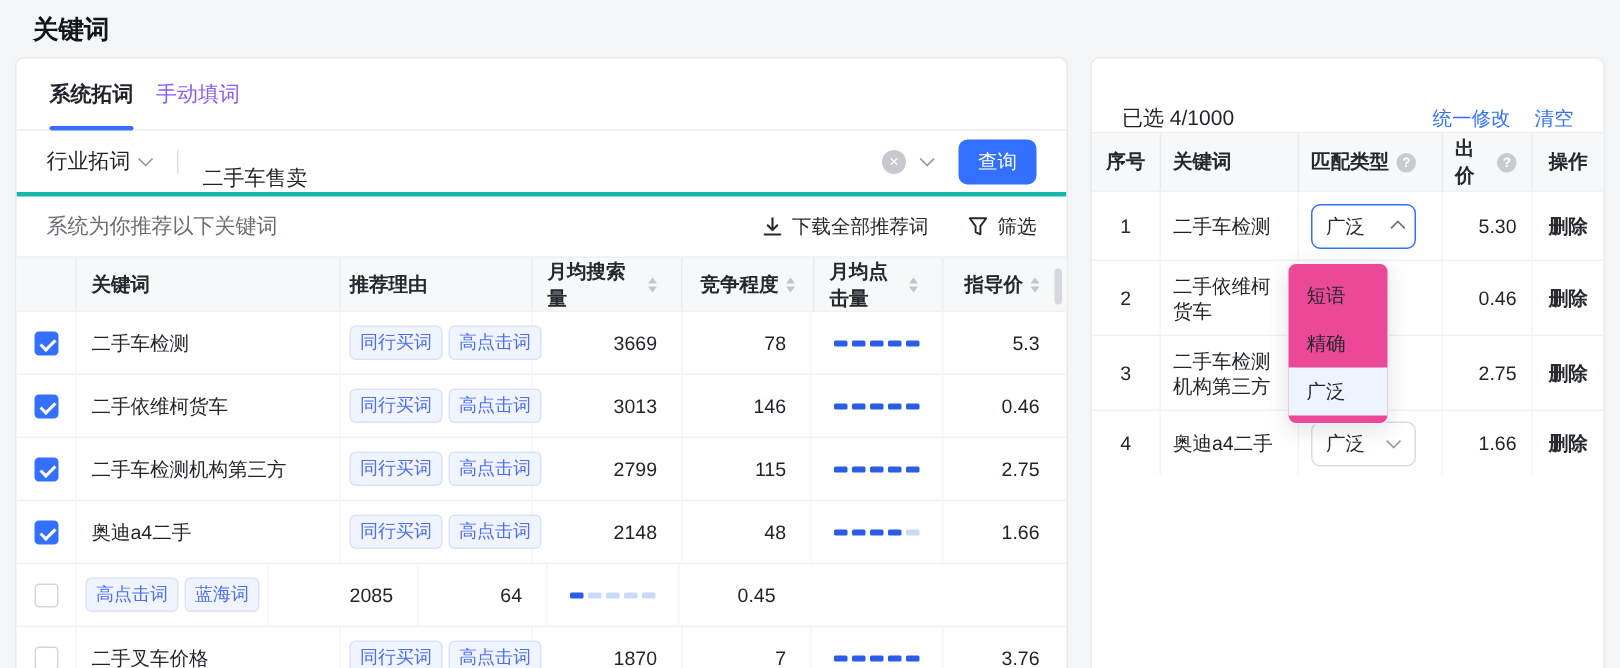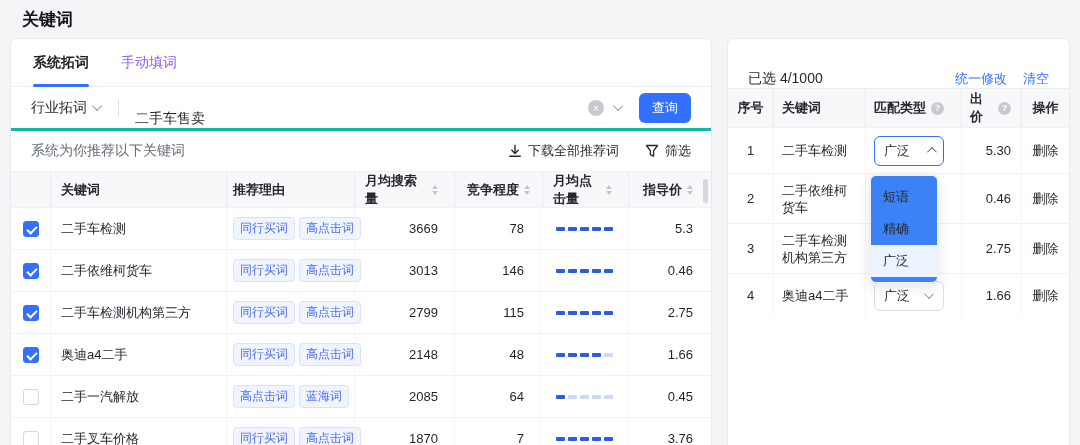--- a/index.html
+++ b/index.html
@@ -6,21 +6,21 @@
   html,body { width:1080px; height:445px; overflow:hidden; }
   body { background:#f4f5f7; font-family:"Liberation Sans","DejaVu Sans",sans-serif; color:#1f2329; font-size:14px; }
 
   .page-title { position:absolute; left:22px; top:8px; font-size:17px; font-weight:700; color:#121519; }
 
   .card { position:absolute; top:38px; background:#fff; border:1px solid #e9eaee; border-radius:6px; overflow:hidden; }
   .card-left  { left:10px;  width:702px; height:430px; }
   .card-right { left:727px; width:343px; height:430px; }
 
   
-  .tabs-row { height:48px; display:flex; align-items:center; padding:0 22px; border-bottom:1px solid #ebedf0; gap:32px; }
+  .tabs-row { height:48px; display:flex; align-items:center; padding:0 22px; border-bottom:1px solid #ebedf0; gap:15px; }
   .tab { font-size:14px; color:#8b5cf6; cursor:pointer; position:relative; height:48px; display:flex; align-items:center; }
   .tab.active { color:#1f2329; font-weight:700; }
   .tab.active::after { content:""; position:absolute; left:0; right:0; bottom:0; height:3px; border-radius:2px; background:#3370ff; }
 
   .search-row { height:44px; display:flex; align-items:center; padding:0 20px; border-bottom:3px solid #14b8a6; }
   .sel-trigger { display:flex; align-items:center; gap:8px; color:#1f2329; cursor:pointer; }
   .chev { width:7px; height:7px; border-left:1.5px solid #8f959e; border-bottom:1.5px solid #8f959e; transform:rotate(-45deg) translateY(-2px); display:inline-block; }
   .chev.up { transform:rotate(135deg) translateY(-2px); border-color:#5f6770; }
   .v-div { width:1px; height:16px; background:#dee0e3; margin:0 16px; }
   .kw-input { border:none; outline:none; font-size:14px; color:#1f2329; flex:1; min-width:80px; background:transparent; font-family:Liberation Serif, serif;margin-top:22px; }
@@ -79,27 +79,27 @@
   .rt-row .rt-cell:last-child { border-right:none; }
   .rt-cell { padding:0 8px; }
   .r-idx { width:46px; justify-content:center; padding:0; color:#25282d; }
   .r-kw { width:92px; }
   .r-match { width:96px; }
   .r-bid { width:60px; justify-content:flex-end; padding-right:10px; }
   .r-op { width:47px; justify-content:center; padding:0; }
   .h1r { height:46px; } .h2r { height:50px; } .h3r { height:50px; } .h4r { height:44px; }
 
   .help-q { width:13px; height:13px; border-radius:50%; background:#c7cacf; color:#fff; font-size:9px; line-height:13px; text-align:center; margin-left:5px; flex:0 0 auto; }
-  .del-link { color:#25282d; cursor:pointer; font-size:13px; }
+  .del-link { color:#25282d; cursor:pointer; font-size:13px;font-weight:bold; }
 
   .match-sel { width:70px; height:30px; border:1px solid #3370ff; border-radius:6px; background:#fff; display:flex; align-items:center; justify-content:space-between; padding:0 9px; cursor:pointer; }
   .match-sel .lbl { font-size:13px; color:#25282d; }
   .match-sel.closed { border-color:#d9dce1; }
 
-  .dd-panel { position:absolute; left:142px; top:136px; width:68px; background:#3b82f6; border:1px solid #f0f1f3; border-radius:6px; box-shadow:0 4px 14px rgba(31,35,41,.12); padding:5px 0; z-index:10; }
+  .dd-panel { position:absolute; left:130px; top:136px; width:68px; background:#ec4899; border:1px solid #f0f1f3; border-radius:6px; box-shadow:0 4px 14px rgba(31,35,41,.12); padding:5px 0; z-index:10; }
   .dd-item { height:32px; display:flex; align-items:center; padding:0 12px; font-size:13px; color:#25282d; cursor:pointer; }
   .dd-item.selected { background:#eef4ff; }
 </style>
 </head>
 <body>
 
 <h1 class="page-title">关键词</h1>
 
 <div class="card card-left">
 
@@ -275,23 +275,20 @@
           <span class="dash"></span>
         </span>
       </div>
     <div class="lt-cell c-price">1.66</div>
   </div>
 
   <div class="lt-row">
     <div class="lt-cell c-check">
         <span class="cbx"></span>
       </div>
-    <div class="lt-cell c-kw">
-        <span>二手一汽解放</span>
-      </div>
     <div class="lt-cell c-reason">
         <span class="tag">高点击词</span>
         <span class="tag">蓝海词</span>
       </div>
     <div class="lt-cell c-sv">2085</div>
     <div class="lt-cell c-ck">64</div>
     <div class="lt-cell c-comp">
         <span class="dashes">
           <span class="dash on"></span>
           <span class="dash"></span>

